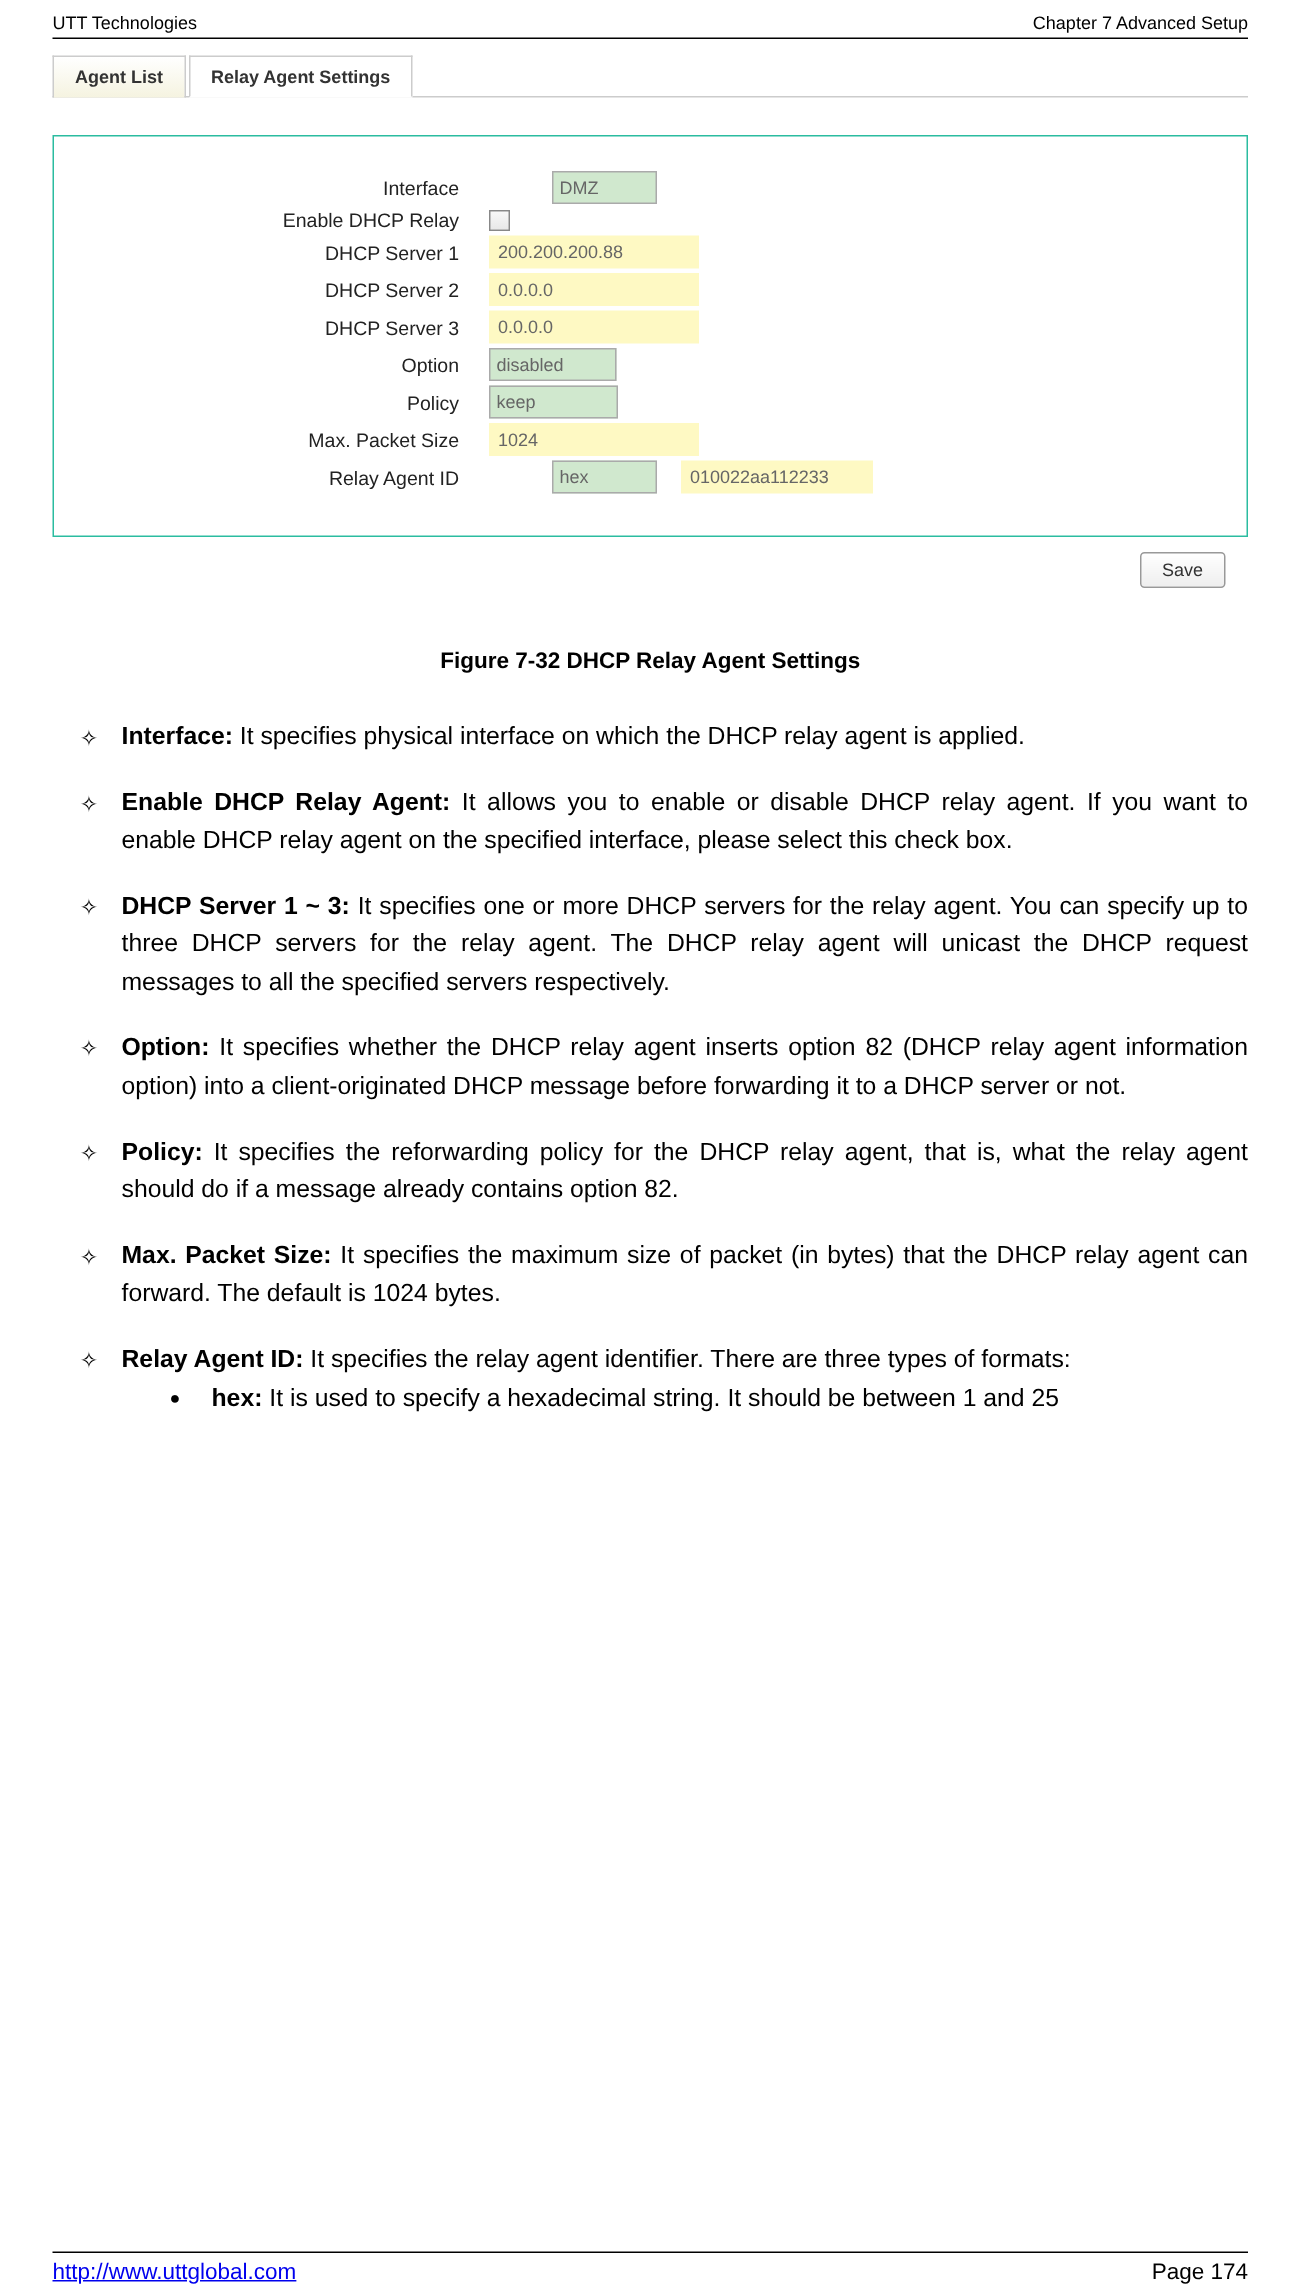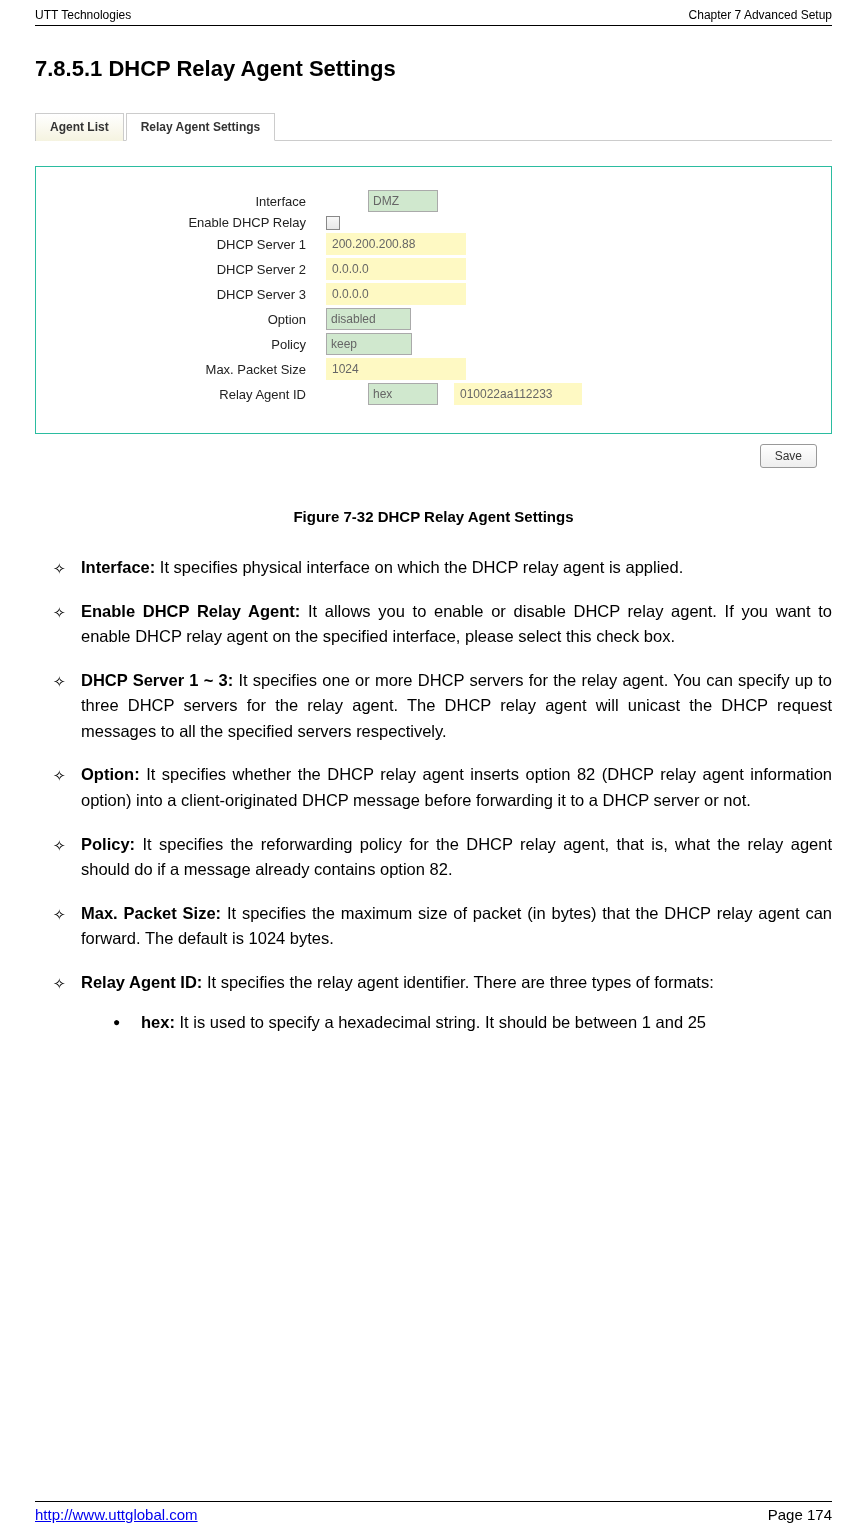--- a/index.html
+++ b/index.html
@@ -19,41 +19,40 @@
     .form-select { background: #d0e8ce; border: 1px solid #aaa; padding: 2px 4px; font-size: 12px; color: #666; height: 22px; outline: none; }
     .form-check { width: 14px; height: 14px; border: 1px solid #888; background: linear-gradient(#f8f8f8,#e8e8e8); display: inline-block; }
     .agent-id-group { display: flex; gap: 16px; align-items: center; }
     .save-row { text-align: right; padding: 10px 15px 0 0; }
     .save-btn { background: linear-gradient(#fff,#eee); border: 1px solid #999; border-radius: 3px; padding: 4px 14px; font-size: 12px; color: #333; cursor: pointer; }
     .caption { text-align: center; font-weight: bold; font-size: 15px; margin: 40px 0 30px; }
     .def-list { list-style: none; padding: 0 0 0 18px; }
     .def-list > li { position: relative; padding-left: 28px; margin-bottom: 18px; font-size: 16.5px; line-height: 1.55; text-align: justify; }
     .def-list > li::before { content: "✧"; position: absolute; left: 0; top: 2px; font-size: 15px; }
     .def-list .term { font-weight: bold; }
-    .sub-list { list-style: none; padding-left: 32px; margin-top: 15px; }
+    .sub-list { list-style: none; padding-left: 32px; margin-top: 1px; }
     .sub-list > li { position: relative; padding-left: 28px; font-size: 16.5px; line-height: 1.55; text-align: justify; }
     .sub-list > li::before { content: "●"; position: absolute; left: 0; top: 3px; font-size: 12px; }
     .footer { position: absolute; bottom: 0; left: 35px; right: 35px; display: flex; justify-content: space-between; border-top: 1px solid #000; padding-top: 4px; font-size: 15px; }
     .footer a { color: #0000ee; text-decoration: underline; }
     .resp-select { background: #fff; border: 1px solid #aaa; padding: 2px 4px; font-size: 12px; color: #666; width: 130px; height: 22px; }
     select { appearance: none; -webkit-appearance: none; background-image: linear-gradient(45deg, transparent 50%, #555 50%), linear-gradient(135deg, #555 50%, transparent 50%); background-position: right 8px top 9px, right 4px top 9px; background-size: 4px 4px, 4px 4px; background-repeat: no-repeat; padding-right: 18px !important; }
     .form-select.small { width: 70px; margin-left: 42px; }
     .form-select.med { width: 85px; }
     .form-select.med2 { width: 86px; }
   </style>
 </head>
 <body>
 
 <div class="page">
   <div class="header">
     <span>UTT Technologies</span>
     <span><span>Chapter 7 Advanced </span><span class="setup">Setup</span></span>
   </div>
 
-  <h2 class="section">7.8.5.1   DHCP Relay Agent Settings</h2>
 
   <div class="ui-box">
     <div class="tabs">
       <div class="tab">Agent List</div>
       <div class="tab active">Relay Agent Settings</div>
     </div>
 
     <div class="panel">
       <div class="form-row">
         <span class="form-label">Interface</span>

